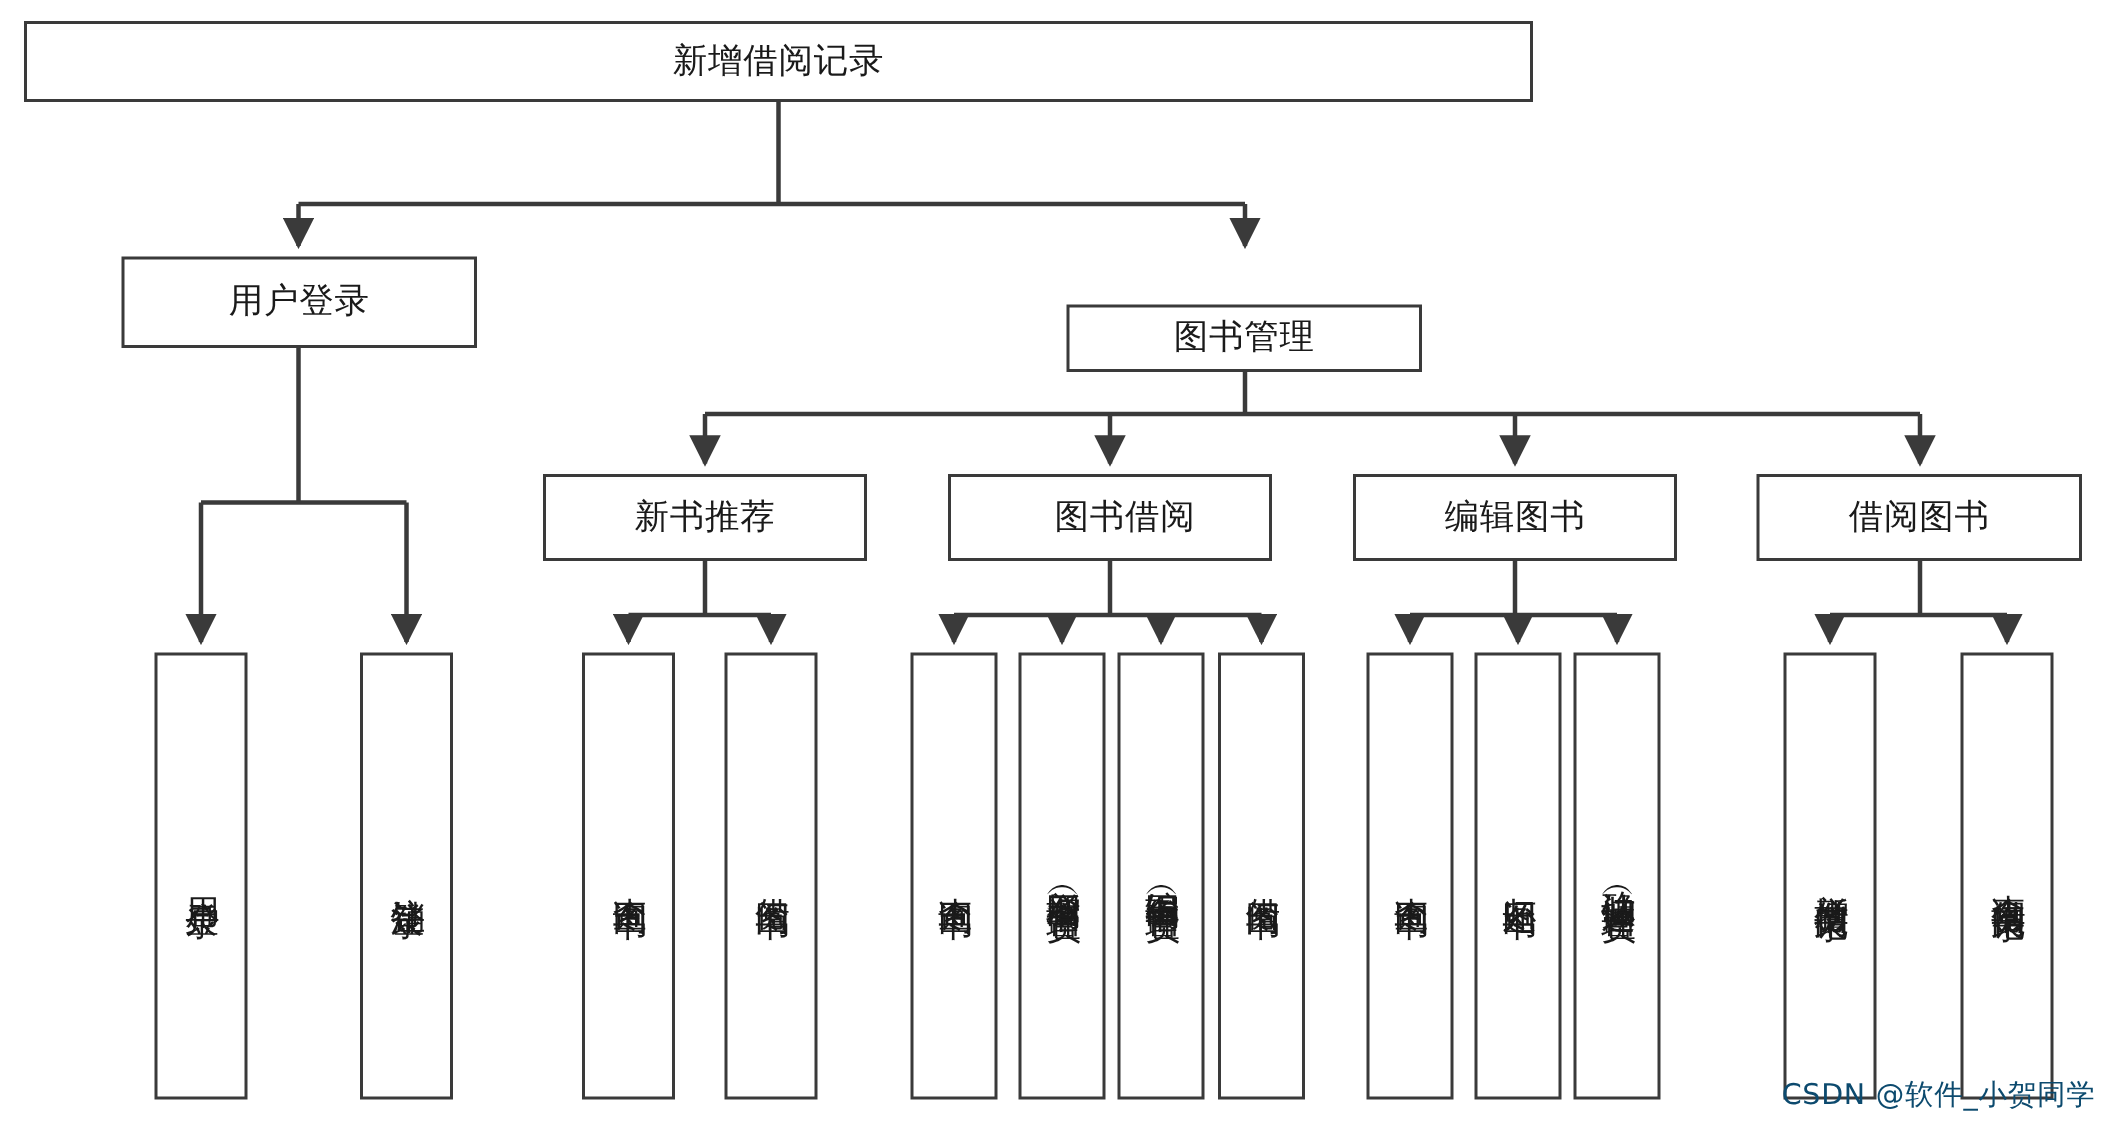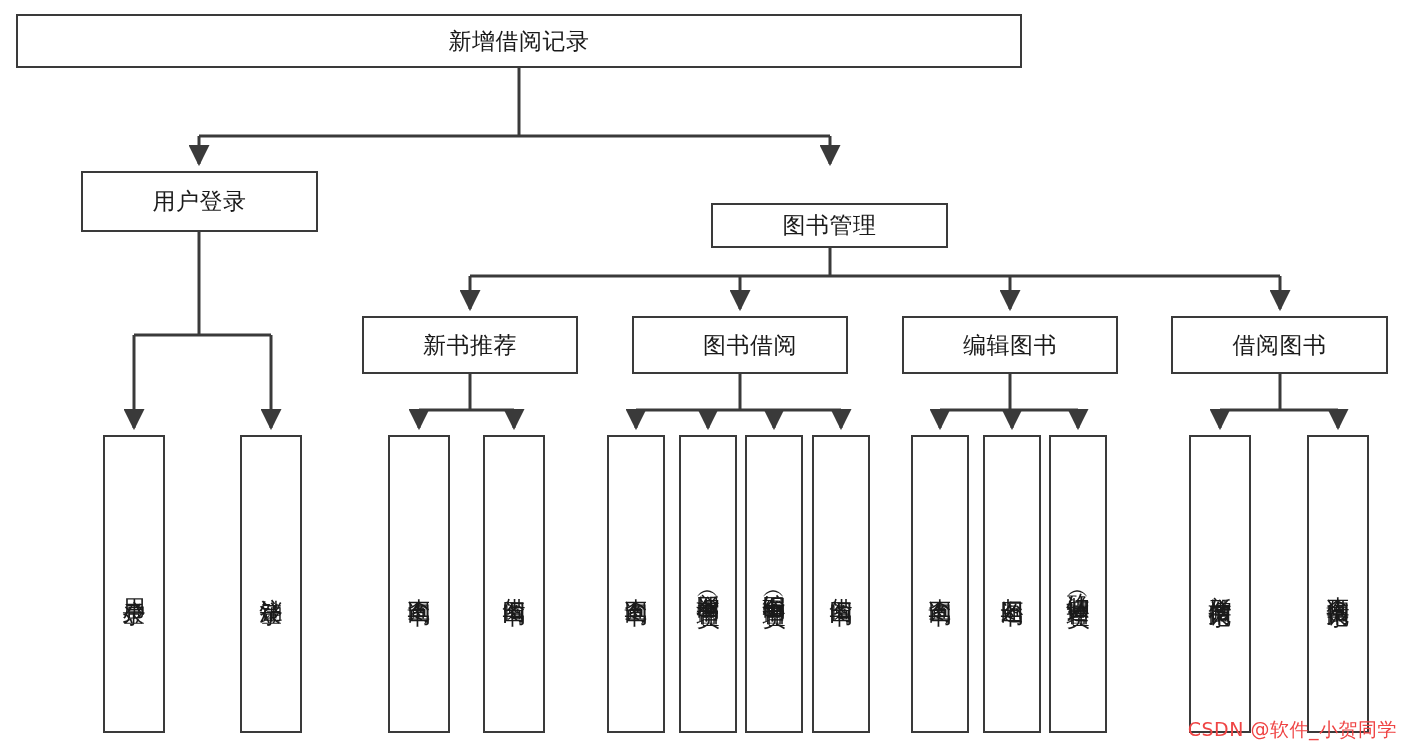--- a/index.html
+++ b/index.html
@@ -52,21 +52,21 @@
   .node.vert .vtext {
     writing-mode: vertical-rl;
     text-orientation: upright;
     white-space: nowrap;
   }
   #watermark {
     position: absolute;
     right: 8px;
     bottom: 4px;
     font-size: 19px;
-    color: #ef4444;
+    color: #0c4a6e;
     letter-spacing: 0.5px;
     white-space: nowrap;
     font-family: "DejaVu Sans", "Liberation Sans", sans-serif;
   }
 </style>
 </head>
 <body>
 
 <div id="canvas">
 

